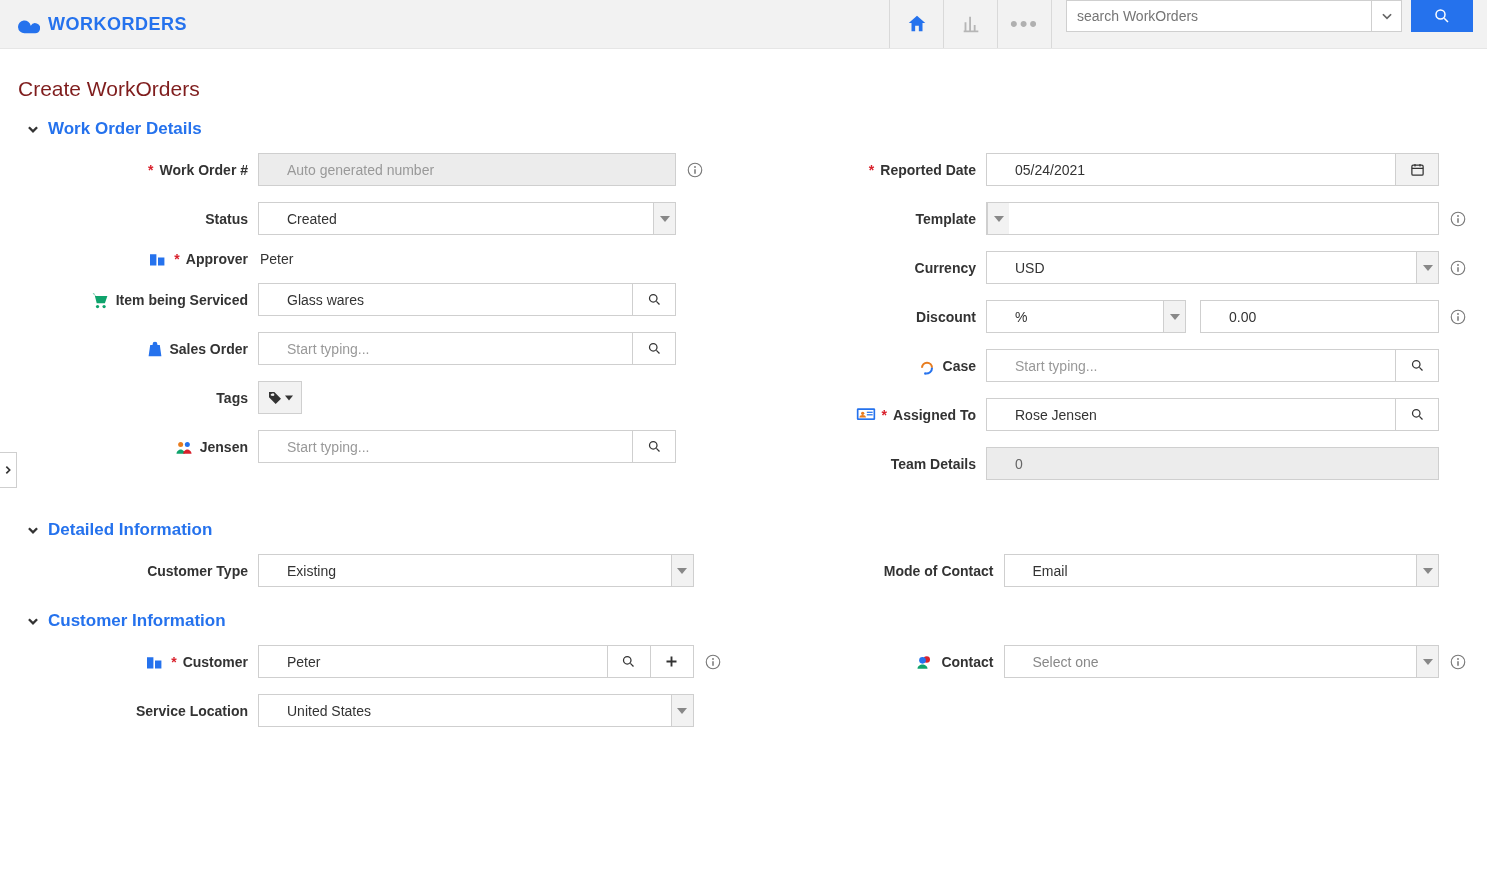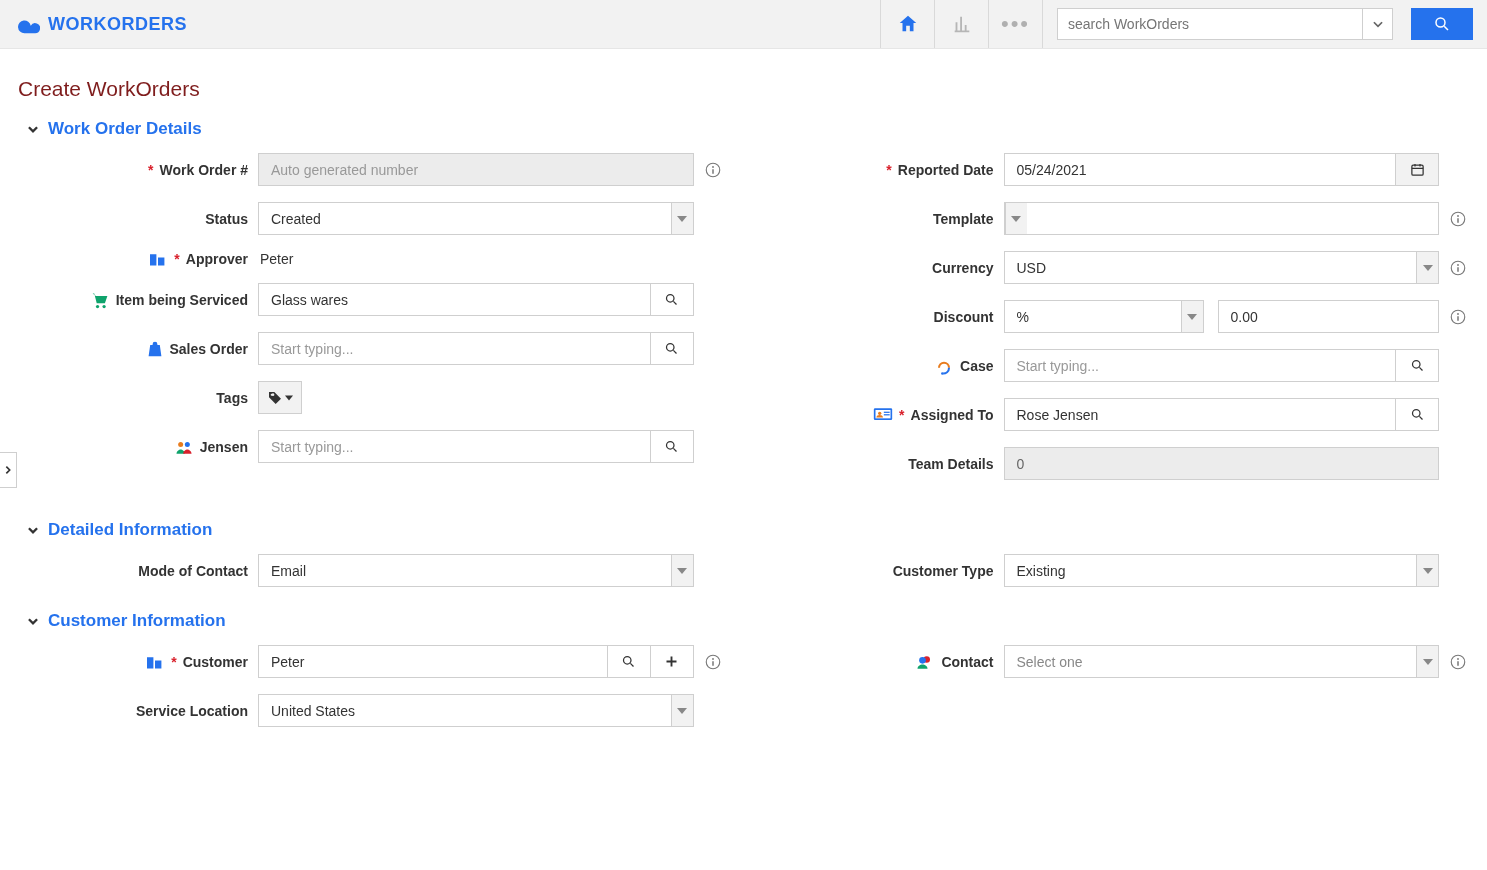--- a/index.html
+++ b/index.html
@@ -43,21 +43,21 @@
   .topbar-spacer { flex: 1; }
   .topbar-cell {
     border-left: 1px solid #d9d9d9;
     display: flex; align-items: center; justify-content: center;
     width: 54px; background: var(--gray-bg);
   }
   .topbar-cell.active svg { color: var(--blue); }
   .topbar-cell svg { color: #b6b6b6; }
   .topbar-ellipsis { color:#b0b0b0; font-size:22px; letter-spacing:2px; }
   .topbar-search-wrap {
-    display: flex; align-items: center; padding: 0 14px 0 14px; gap: 18px;
+    display: flex; padding: 0 14px 0 14px; gap: 9px;
     border-left: 1px solid #d9d9d9;
   }
   .search-combo {
     display: flex; height: 32px; background: #fff; border:1px solid var(--gray-border);
     width: 336px; align-items: stretch;
   }
   .search-combo input {
     flex:1; border:0; outline:0; padding:0 10px; font-size:14px; color:var(--text);
   }
   .search-combo .caret {
@@ -121,21 +121,21 @@
     width: 22px; min-width:22px; display:flex; justify-content:center; align-items:center;
   }
   .field-info svg { color:#777; }
 
   .ctl {
     height: 33px; border:1px solid var(--gray-border); background:#fff;
     display:flex; align-items:stretch; flex:1;
   }
   .ctl.disabled { background:#ececec; }
   .ctl input, .ctl .text {
-    border:0; outline:0; padding:0 12px; font-size:14px; color:#333;
+    border:0; outline:0; padding:0 28px; font-size:14px; color:#333;
     flex:1; background:transparent;
   }
   .ctl input::placeholder { color:#999; }
   .ctl .text { display:flex; align-items:center; }
   .ctl .text.placeholder { color:#888; }
 
   .ctl .addon {
     width:43px; display:flex; align-items:center; justify-content:center;
     border-left:1px solid var(--gray-border); cursor:pointer; background:#fff;
   }
@@ -536,53 +536,53 @@
     <svg class="chev" width="14" height="14" viewBox="0 0 24 24">
           <path fill="none" stroke="currentColor" stroke-width="4" d="M5 9l7 7 7-7"></path>
         </svg>
     <span class="section-title">Detailed Information</span>
   </div>
 
   <div class="form-grid">
     <div class="form-col">
       <div class="form-row">
         <div class="label-cell">
+          <span>Customer Type</span>
+        </div>
+        <div class="field-cell">
+          <div class="ctl sel">
+            <div class="text">Existing</div>
+            <div class="addon-select">
+                  <svg width="10" height="10" viewBox="0 0 10 10">
+                    <path fill="#888" d="M0 2h10L5 8z"></path>
+                  </svg>
+                </div>
+          </div>
+          <div class="field-info"></div>
+        </div>
+      </div>
+    </div>
+    <div class="form-col">
+      <div class="form-row">
+        <div class="label-cell">
           <span>Mode of Contact</span>
         </div>
         <div class="field-cell">
           <div class="ctl sel">
             <div class="text">Email</div>
             <div class="addon-select">
                   <svg width="10" height="10" viewBox="0 0 10 10">
                     <path fill="#888" d="M0 2h10L5 8z"></path>
                   </svg>
                 </div>
           </div>
           <div class="field-info"></div>
         </div>
       </div>
     </div>
-    <div class="form-col">
-      <div class="form-row">
-        <div class="label-cell">
-          <span>Customer Type</span>
-        </div>
-        <div class="field-cell">
-          <div class="ctl sel">
-            <div class="text">Existing</div>
-            <div class="addon-select">
-                  <svg width="10" height="10" viewBox="0 0 10 10">
-                    <path fill="#888" d="M0 2h10L5 8z"></path>
-                  </svg>
-                </div>
-          </div>
-          <div class="field-info"></div>
-        </div>
-      </div>
-    </div>
   </div>
 
   <div class="section-head" style="margin-top:24px">
     <svg class="chev" width="14" height="14" viewBox="0 0 24 24">
           <path fill="none" stroke="currentColor" stroke-width="4" d="M5 9l7 7 7-7"></path>
         </svg>
     <span class="section-title">Customer Information</span>
   </div>
 
   <div class="form-grid">

